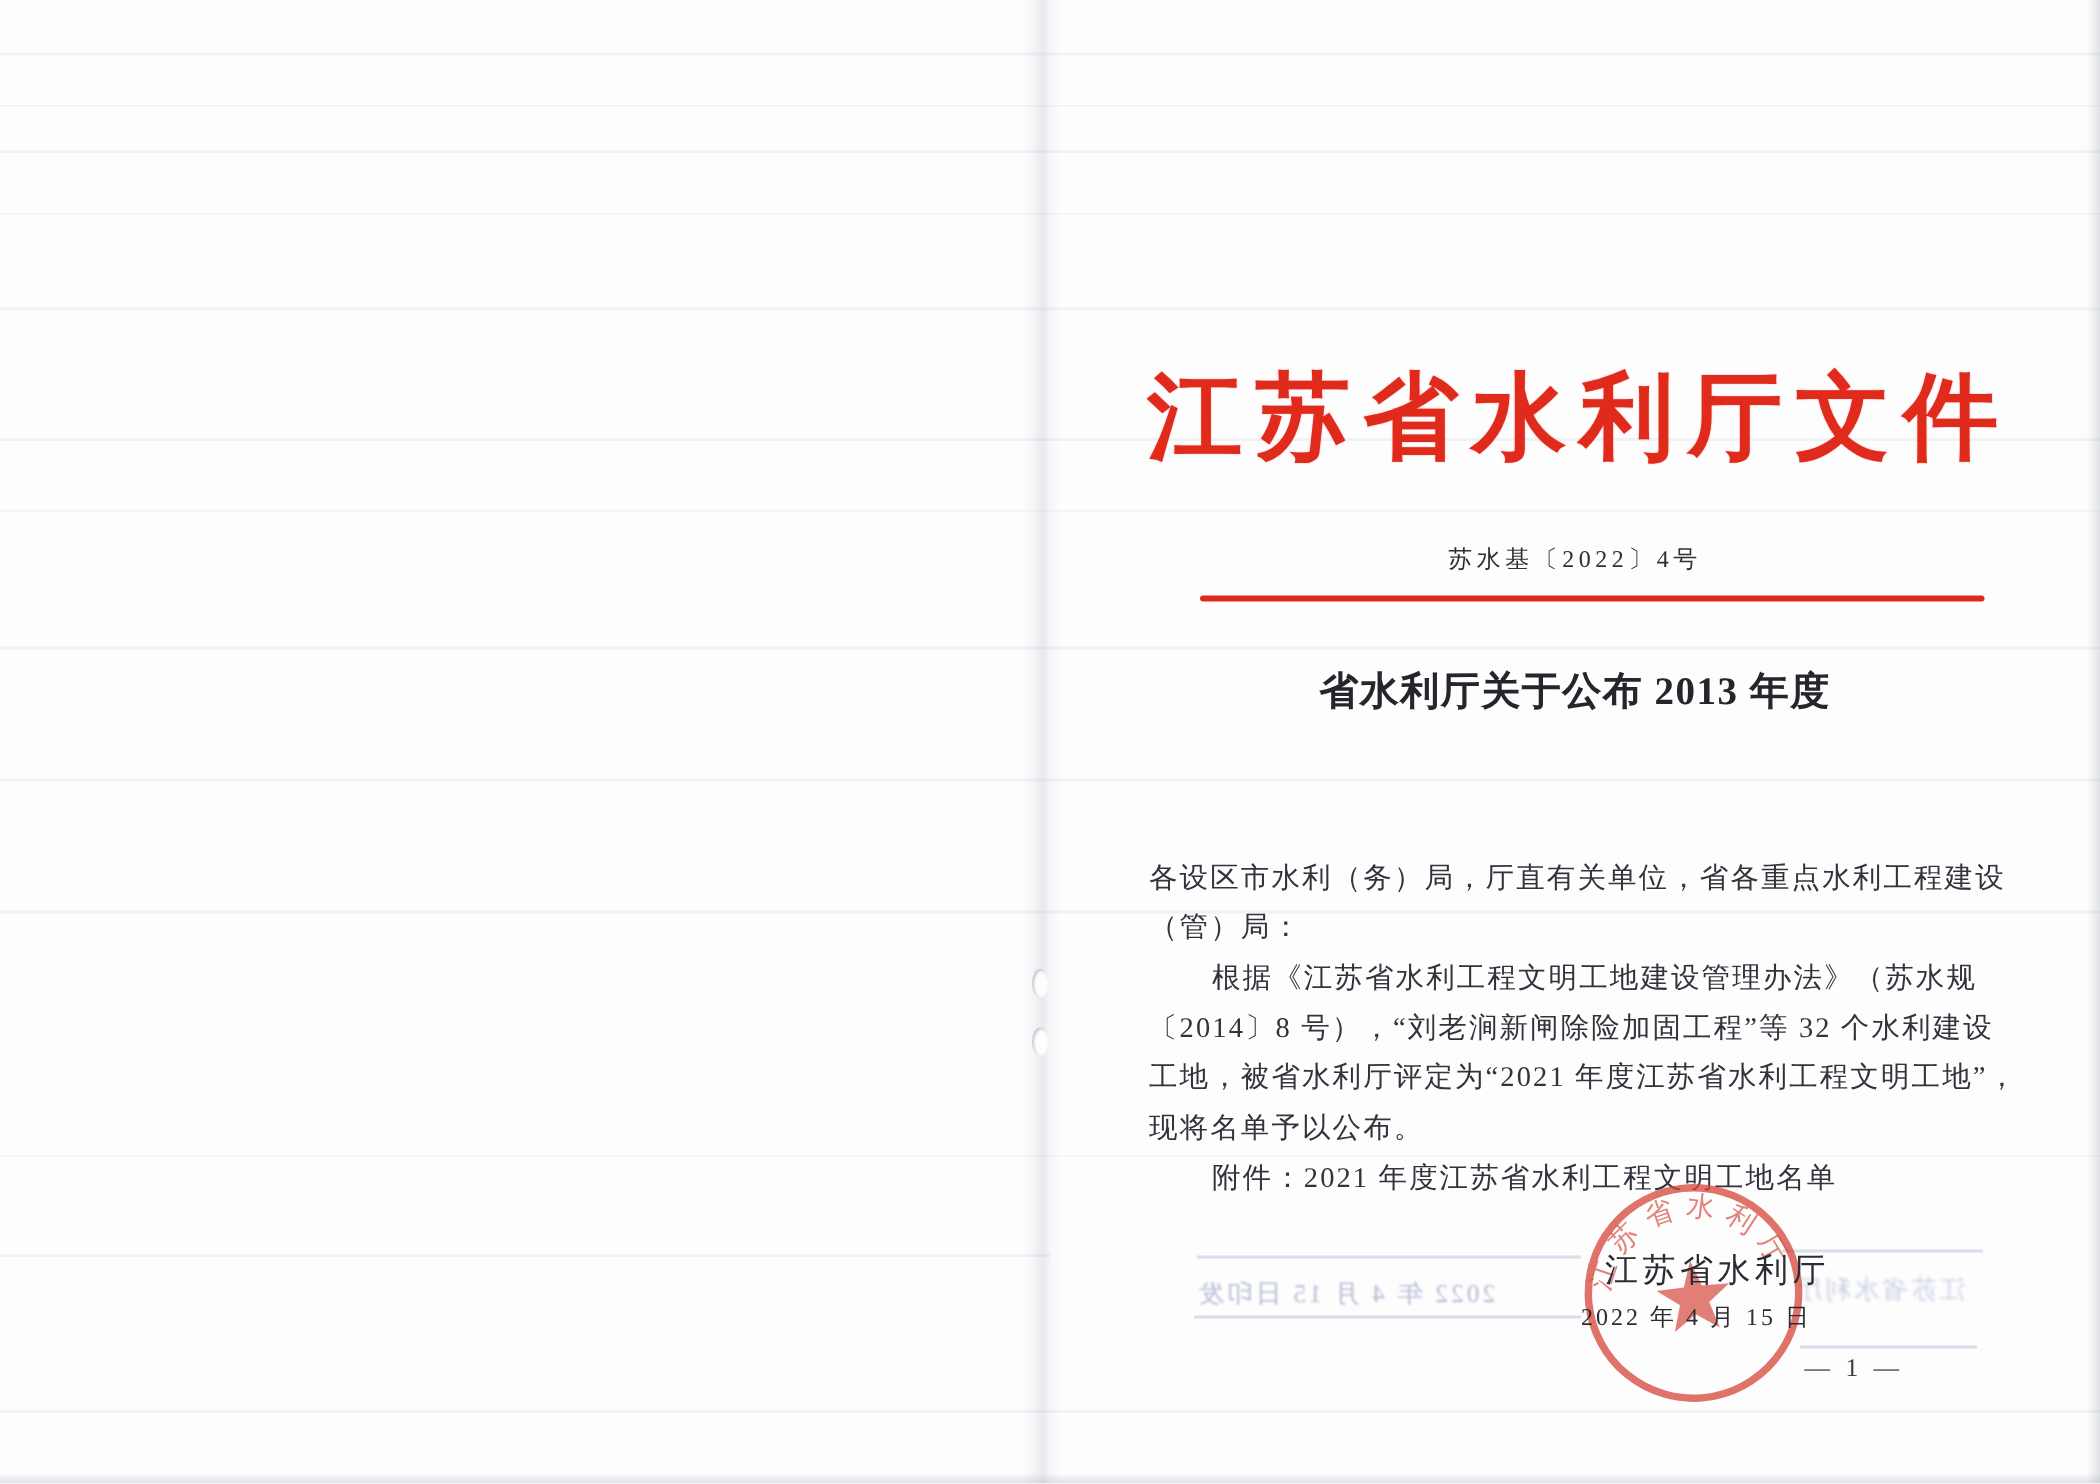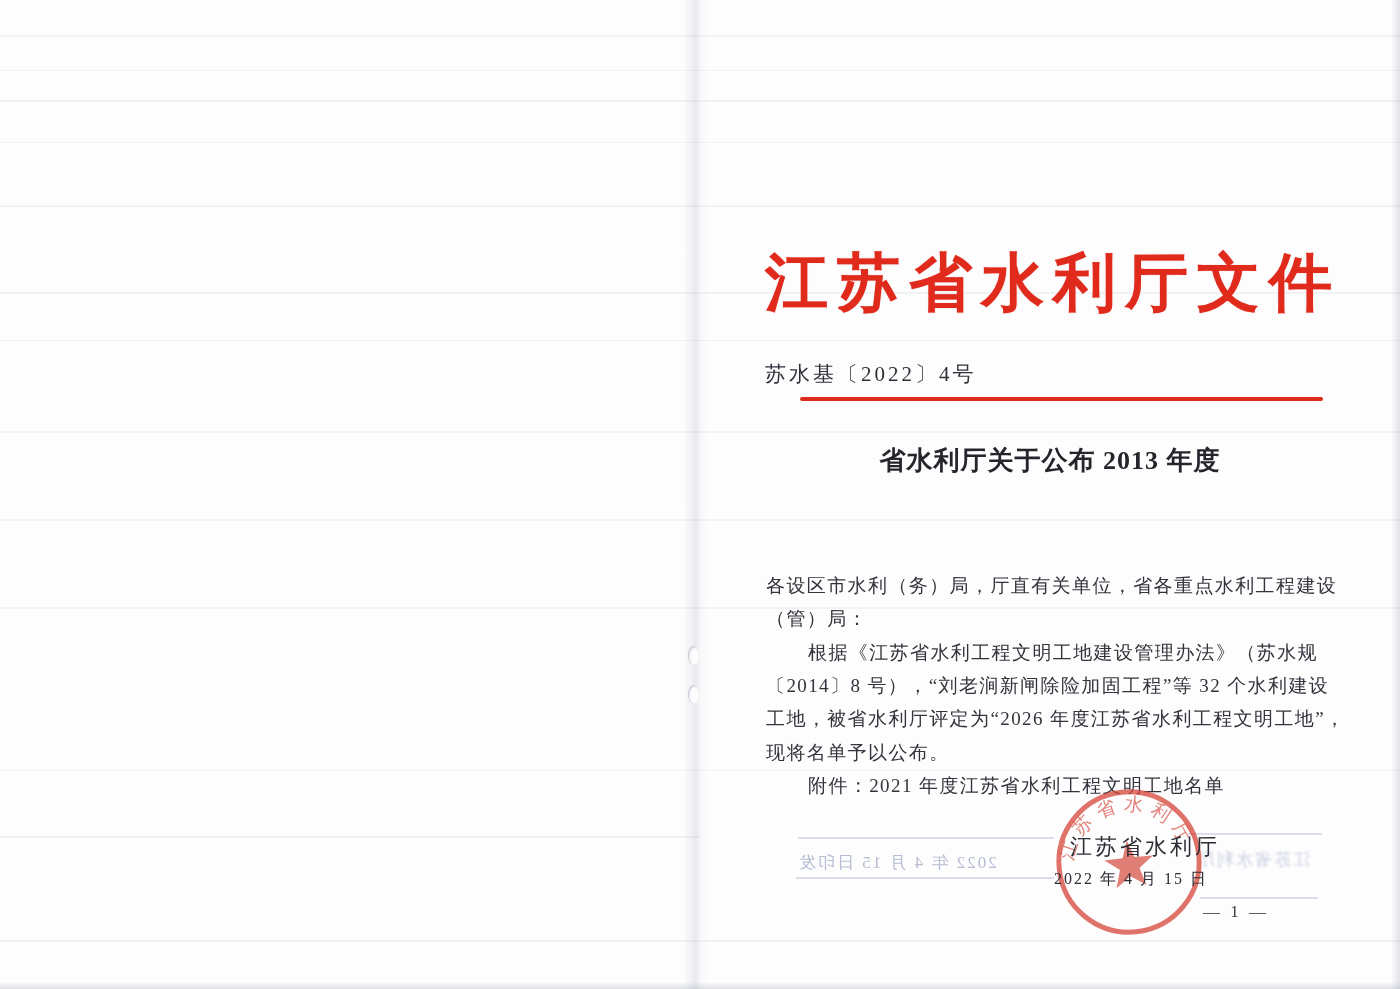--- a/index.html
+++ b/index.html
@@ -42,24 +42,25 @@
     left:0;top:982px;width:1400px;height:7px;
     background:linear-gradient(180deg,rgba(150,156,172,0) 0%,rgba(150,156,172,0.30) 100%);
   }
   
   .org-title{
     left:765px;top:241px;width:570px;height:84px;
     text-align:center;white-space:nowrap;
     font-size:63px;line-height:84px;font-weight:900;
     color:#e02a1b;letter-spacing:9px;
     text-shadow:0 0 1px rgba(224,42,27,0.55);
+    font-family:Liberation Mono, monospace;
   }
   .doc-number{
     left:765px;top:361px;width:570px;
-    text-align:left;font-size:21px;line-height:26px;
+    text-align:center;font-size:16px;line-height:26px;
     color:#2f2f38;letter-spacing:3px;white-space:nowrap;
   }
   .red-rule{
     left:800px;top:397px;width:523px;height:4px;
     background:#dd2b1a;border-radius:2px;
   }
   
   .doc-title{
     left:765px;top:445px;width:570px;
     text-align:center;color:#25252c;
@@ -134,21 +135,21 @@
   <div class="abs org-title">江苏省水利厅文件</div>
   <div class="abs doc-number">苏水基〔2022〕4号</div>
   <div class="abs red-rule"></div>
 
   <div class="abs doc-title" style="top:445px">省水利厅关于公布 2013 年度</div>
 
   <div class="abs bodyline" style="top:547px">各设区市水利（务）局，厅直有关单位，省各重点水利工程建设</div>
   <div class="abs bodyline" style="top:580px">（管）局：</div>
   <div class="abs bodyline indent" style="top:614px">根据《江苏省水利工程文明工地建设管理办法》（苏水规</div>
   <div class="abs bodyline" style="top:647px">〔2014〕8 号），“刘老涧新闸除险加固工程”等 32 个水利建设</div>
-  <div class="abs bodyline" style="top:680px">工地，被省水利厅评定为“2026 年度江苏省水利工程文明工地”，</div>
+  <div class="abs bodyline" style="top:680px">工地，被省水利厅评定为“2021 年度江苏省水利工程文明工地”，</div>
   <div class="abs bodyline" style="top:714px">现将名单予以公布。</div>
   <div class="abs bodyline indent" style="top:747px">附件：2021 年度江苏省水利工程文明工地名单</div>
 
   <div class="abs bleed-line" style="left:798px;top:837px;width:256px"></div>
   <div class="abs bleed-line" style="left:796px;top:877px;width:258px"></div>
   <div class="abs bleed-line" style="left:1188px;top:833px;width:134px"></div>
   <div class="abs bleed-line" style="left:1200px;top:897px;width:118px"></div>
   <div class="abs ghost" style="left:797px;top:851px">2022 年 4 月 15 日印发</div>
   <div class="abs ghost dim" style="left:1196px;top:848px">江苏省水利厅</div>
 

